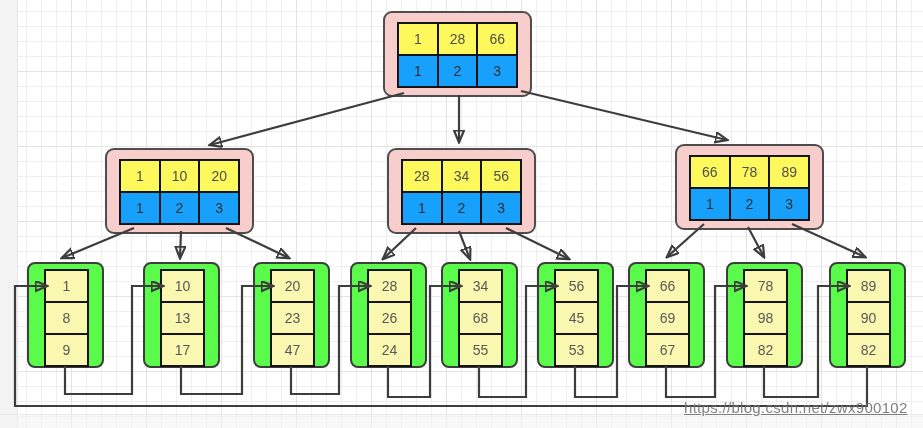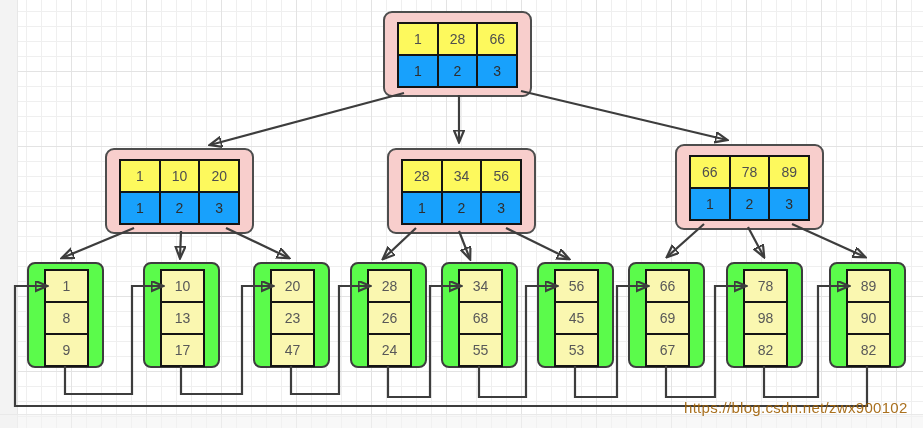--- a/index.html
+++ b/index.html
@@ -45,21 +45,21 @@
     position:absolute;left:15px;top:5px;width:41px;
     display:grid;grid-auto-rows:30px;gap:2px;background:#141414;border:2px solid #141414;
   }
   .lcell{background:var(--leaf_cell_yellow,#FAF7B0);display:flex;align-items:center;justify-content:center;font-size:14px;color:#585858;}
 
   .connectors{position:absolute;inset:0;z-index:3;pointer-events:none;}
   .connectors path{stroke:var(--line,#3d3d3d);stroke-width:2.2;fill:none;}
 
   .watermark{
     position:absolute;left:684px;top:399px;z-index:4;
-    font-size:15px;color:#a16207;opacity:.9;letter-spacing:.3px;white-space:nowrap;
+    font-size:15px;color:#737373;opacity:.9;letter-spacing:.3px;white-space:nowrap;text-decoration:underline;
   }
 </style>
 </head>
 <body>
 
 <div class="stage"></div>
 <div class="edge-left"></div>
 <div class="edge-bottom"></div>
 
 <div class="inode" style="left:383px;top:11px;">

